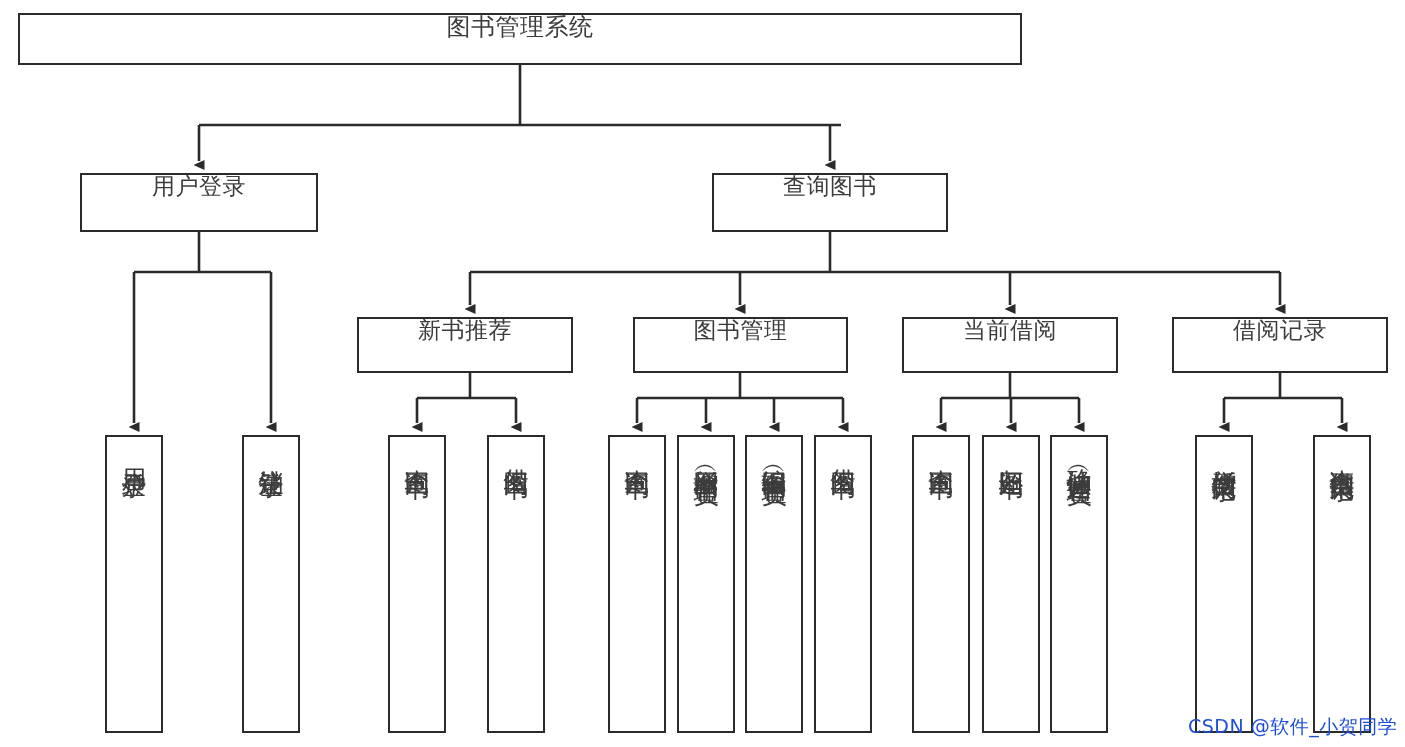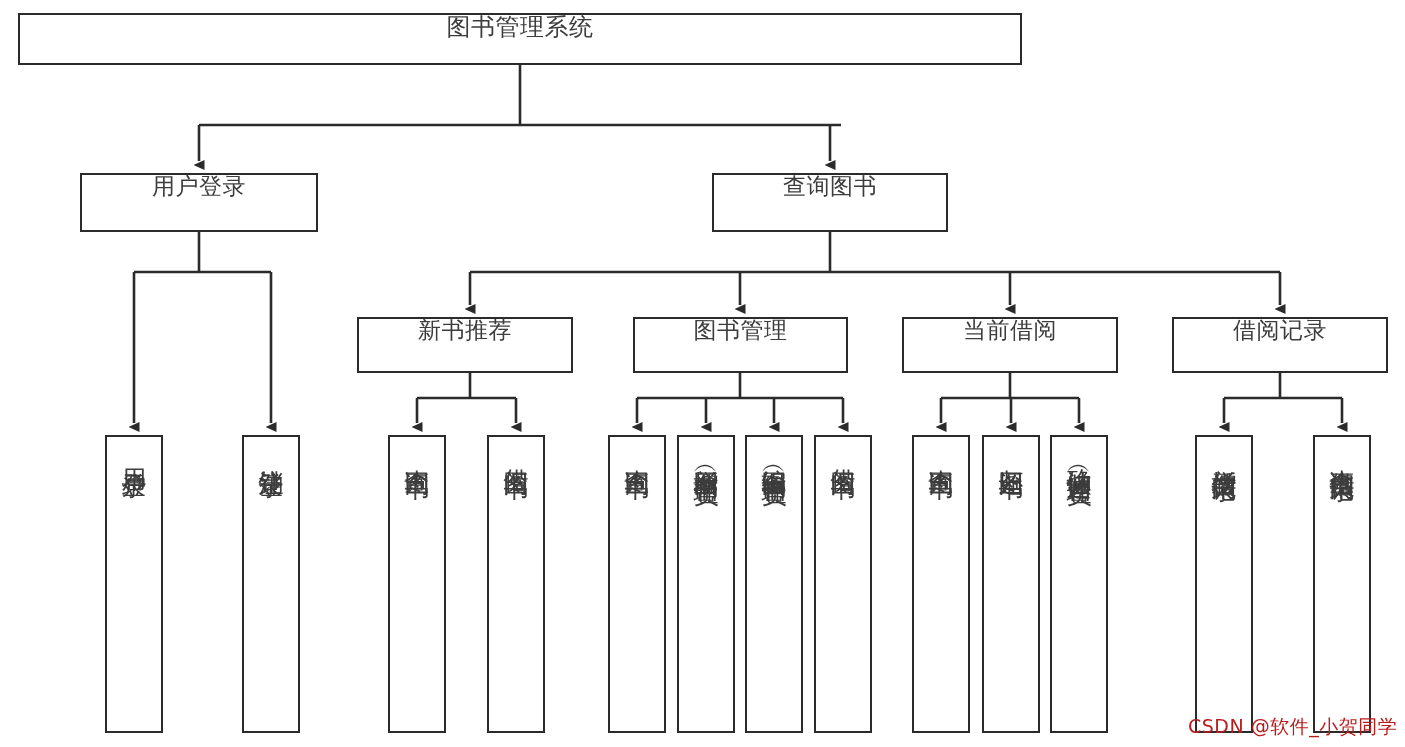--- a/index.html
+++ b/index.html
@@ -52,21 +52,21 @@
   .node.vertical .node-label {
     writing-mode: vertical-rl;
     text-orientation: upright;
     font-size: 25px;
     line-height: 1.08;
     letter-spacing: 2px;
   }
   .node.root .node-label { font-size: 24px; }
   .watermark {
     position: absolute;
-    color: #b91c1c;
+    color: #1d4ed8;
     font-size: 19px;
     white-space: nowrap;
     left: 1188px;
     top: 714px;
     letter-spacing: 0.5px;
   }
 </style>
 </head>
 <body>
 

